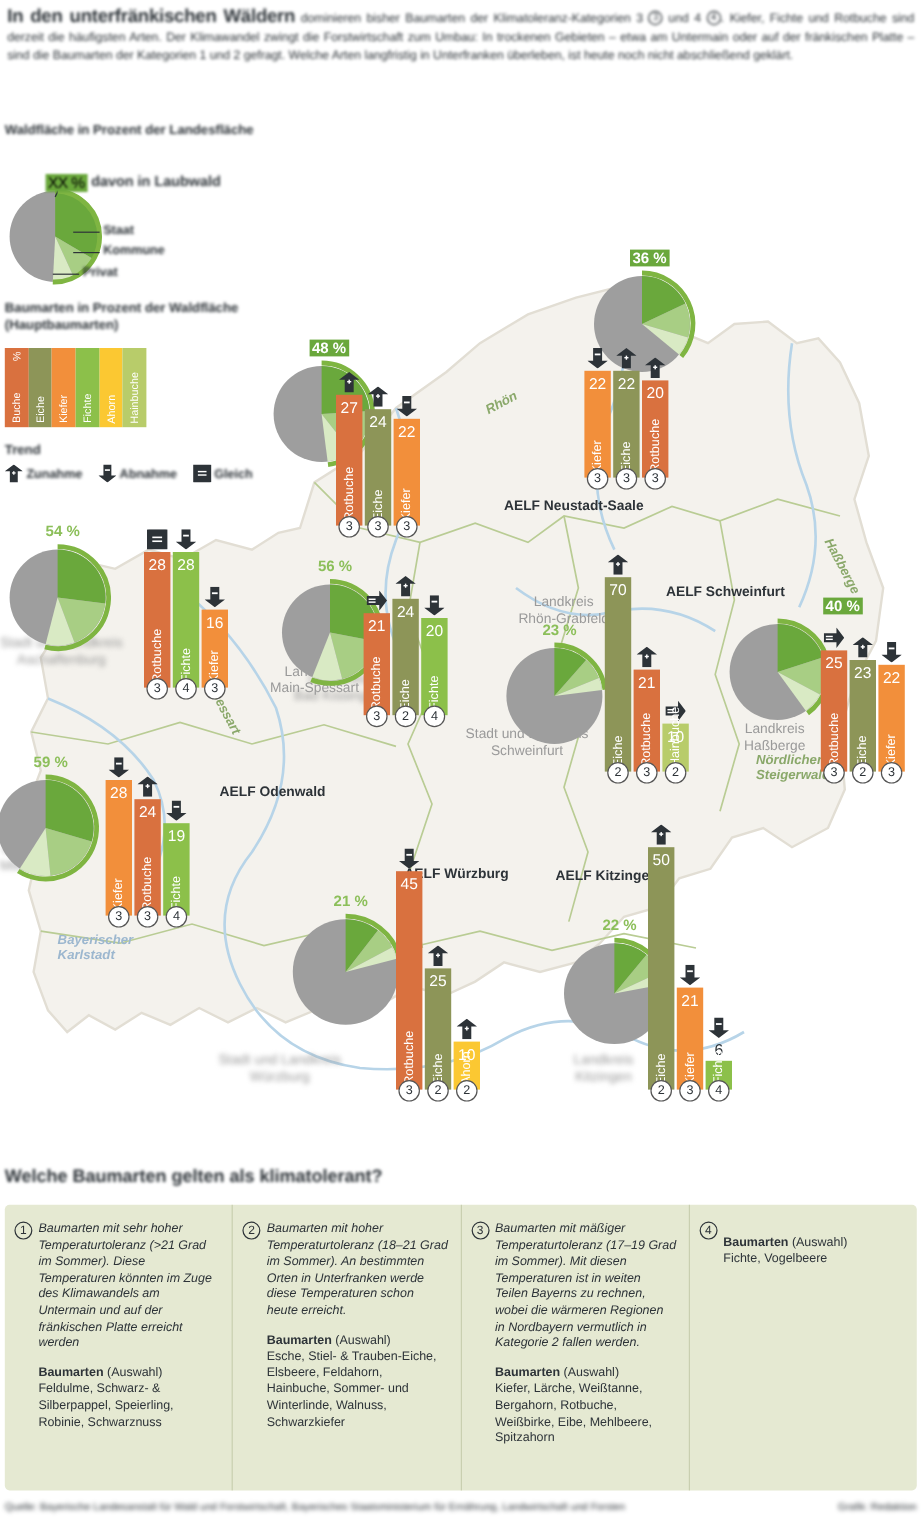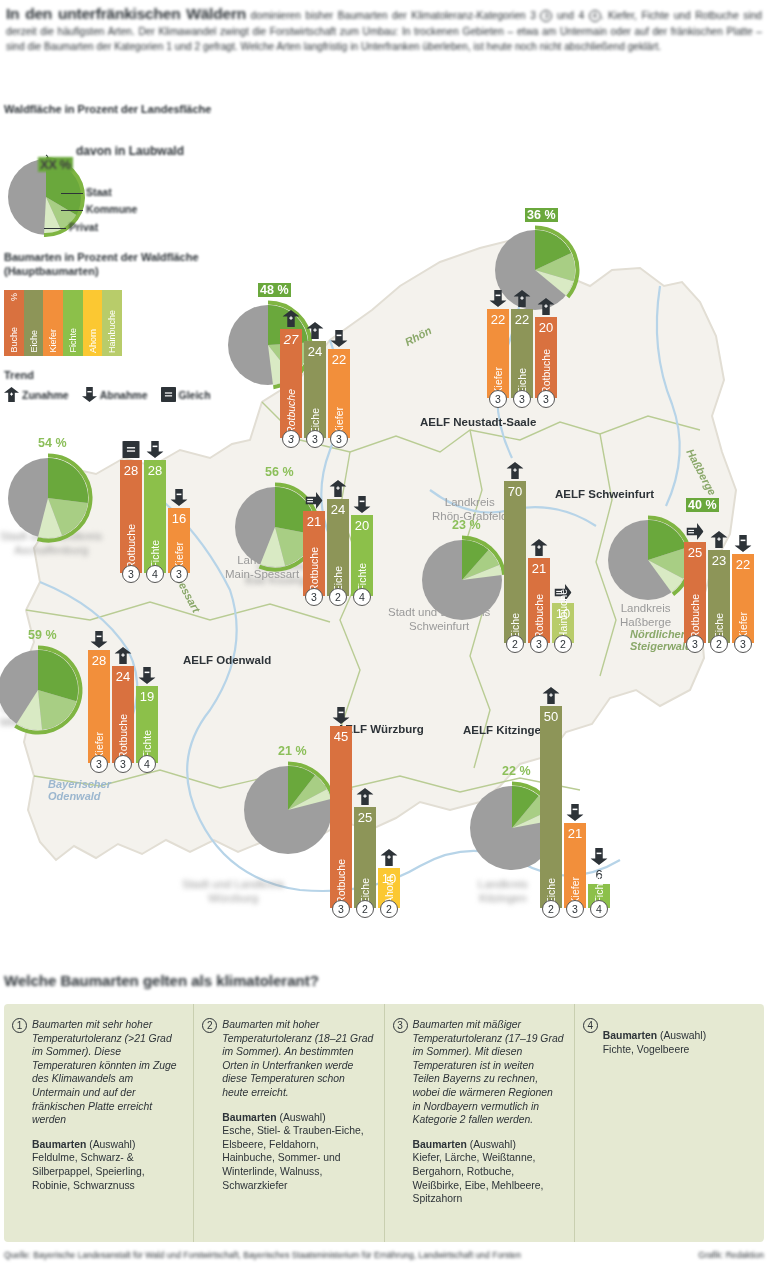--- a/index.html
+++ b/index.html
@@ -32,22 +32,22 @@
 
   
   #legend-pie { position: absolute; left: 4px; top: 102px; width: 250px; }
   .leg-title {
     font-size: 11px; font-weight: bold; color: #2d3338; filter: blur(1.2px);
     line-height: 14px;
   }
   #legend-pie .pie-wrap { position: relative; width: 240px; height: 100px; margin-top: 16px; }
   .legend-pie-svg { position: absolute; left: 2px; top: 22px; }
   .xxbadge {
-    position: absolute; left: 34px; top: 25px;
-    font-size: 13px; font-weight: bold; color: #404040;
+    position: absolute; left: 34px; top: 13px;
+    font-size: 13px; font-weight: normal; color: #000000;
     background: #6aa83c; padding: 0 2px; letter-spacing: -0.5px;
     filter: blur(0.8px);
   }
   .xxlabel {
     position: absolute; left: 72px; top: 12px; font-size: 12px;
     font-weight: bold; color: #2d3338; filter: blur(1.2px);
   }
   .leg-callout { position: absolute; font-size: 10.5px; font-weight: bold; color: #2d3338; filter: blur(1.2px); }
   .leg-line { position: absolute; height: 1px; background: #2d3338; }
 
@@ -326,21 +326,21 @@
       </div>
       <div class="geo-label" style="left: 163px; top: 395px; transform: rotate(62deg);">
         <div>Spessart</div>
       </div>
       <div class="geo-label" style="left: 630px; top: 438px;">
         <div>Nördlicher</div>
         <div>Steigerwald</div>
       </div>
       <div class="geo-label blue" style="left: 48px; top: 588px;">
         <div>Bayerischer</div>
-        <div>Odenwald</div>
+        <div>Karlstadt</div>
       </div>
     </div>
   <div id="chart-layer">
       <div style="position: absolute; left: 488px; top: 33px;"><svg width="94" height="94" viewBox="0 0 94 94">
           <circle cx="47" cy="47" r="40" fill="#9e9e9e"></circle>
           <path d="M47 47 L47 7 A40 40 0 0 1 83.19308209864079 29.968828337397092 Z" fill="#6aa83c"></path>
           <path d="M47 47 L83.19308209864079 29.968828337397092 A40 40 0 0 1 85.39769347952607 58.20790504297574 Z" fill="#a8ce84"></path>
           <path d="M47 47 L85.39769347952607 58.20790504297574 A40 40 0 0 1 77.82052971103157 72.4969595899476 Z" fill="#d9eac4"></path>
           <path d="M47 4.5 A42.5 42.5 0 0 1 79.74681281797103 74.09051956431932" fill="none" stroke="#7fb542" stroke-width="4"></path>
         </svg></div>
@@ -387,21 +387,21 @@
       <div style="position: absolute; left: 221px; top: 108px;"><svg width="94" height="94" viewBox="0 0 94 94">
           <circle cx="47" cy="47" r="40" fill="#9e9e9e"></circle>
           <path d="M47 47 L47 7 A40 40 0 0 1 86.92106913713087 44.48837921882746 Z" fill="#6aa83c"></path>
           <path d="M47 47 L86.92106913713087 44.48837921882746 A40 40 0 0 1 71.7933527204385 78.38932399526827 Z" fill="#a8ce84"></path>
           <path d="M47 47 L71.7933527204385 78.38932399526827 A40 40 0 0 1 52.01332934257218 86.6845880525791 Z" fill="#d9eac4"></path>
           <path d="M47 4.5 A42.5 42.5 0 0 1 52.32666242648294 89.16487480586531" fill="none" stroke="#7fb542" stroke-width="4"></path>
         </svg></div>
       <div class="pct-label onwhite" style="left: 258px; top: 93px;">48 %</div>
       <div class="grp" style="left: 280px; top: 248px;">
         <div class="bars">
-          <div class="bar" style="height: 109.35px; font-style: italic;">
+          <div class="bar" style="height: 109.35px;">
             <div class="tr" style="top: -19px;"><svg width="17" height="17" viewBox="0 0 17 17">
                 <path d="M8.5 0 L17 6.46 L12.24 6.46 L12.24 17 L4.760000000000001 17 L4.760000000000001 6.46 L0 6.46 Z" fill="#2d3338"></path>
                 <rect x="6.800000000000001" y="7.48" width="3.4000000000000004" height="1.1900000000000002" fill="#fff"></rect>
                 <rect x="7.905" y="6.375" width="1.1900000000000002" height="3.4000000000000004" fill="#fff"></rect>
               </svg></div>
             <div class="val">27</div>
             <div class="col" style="background: rgb(217, 113, 63); height: 109.35px;">
               <span class="nm">Rotbuche</span>
             </div>
             <div class="cat">3</div>

